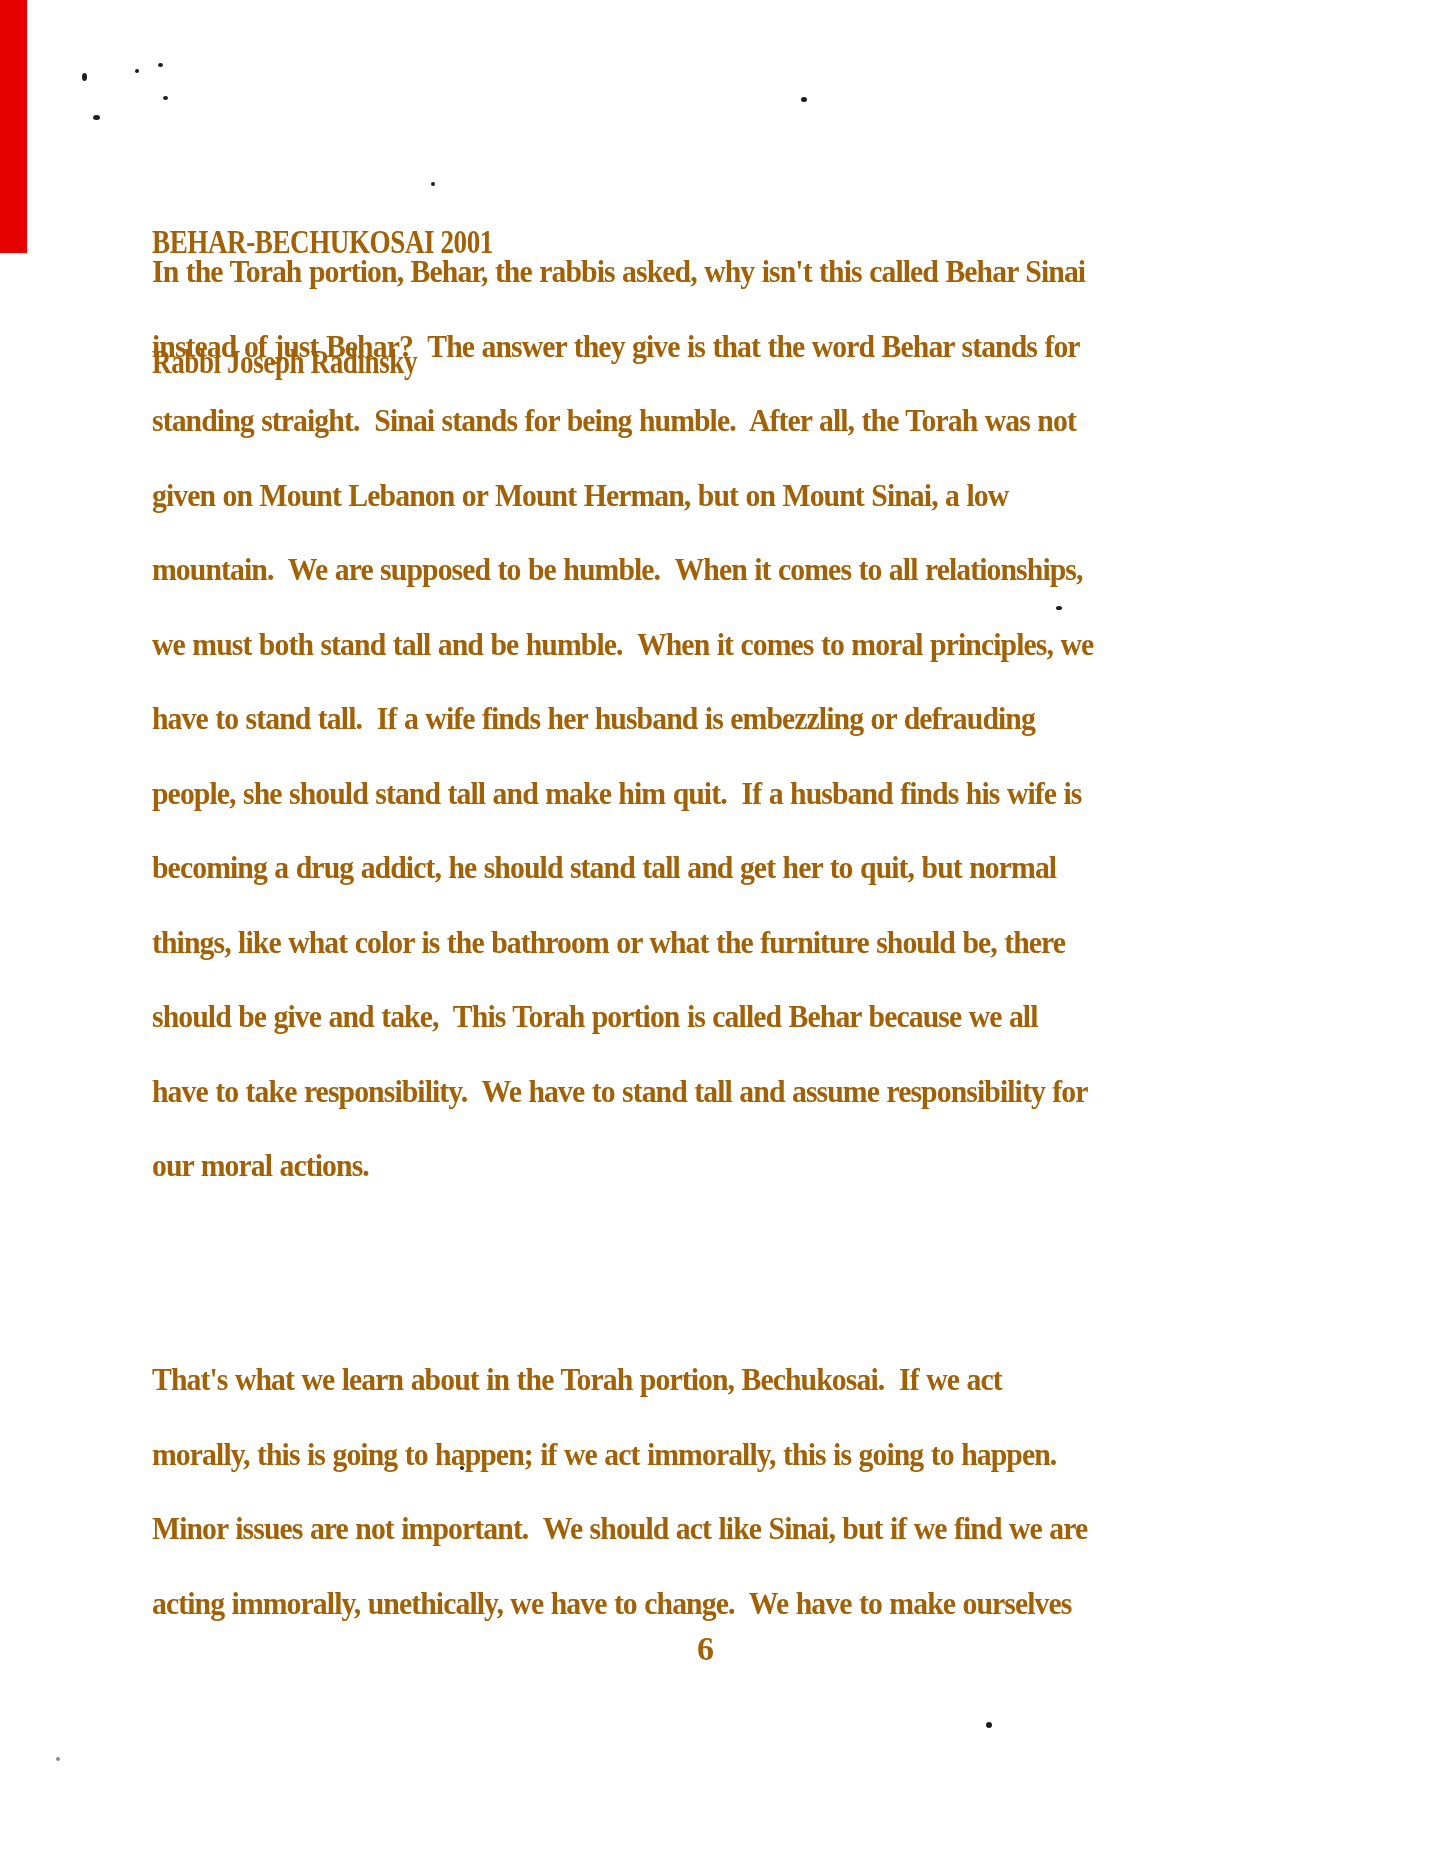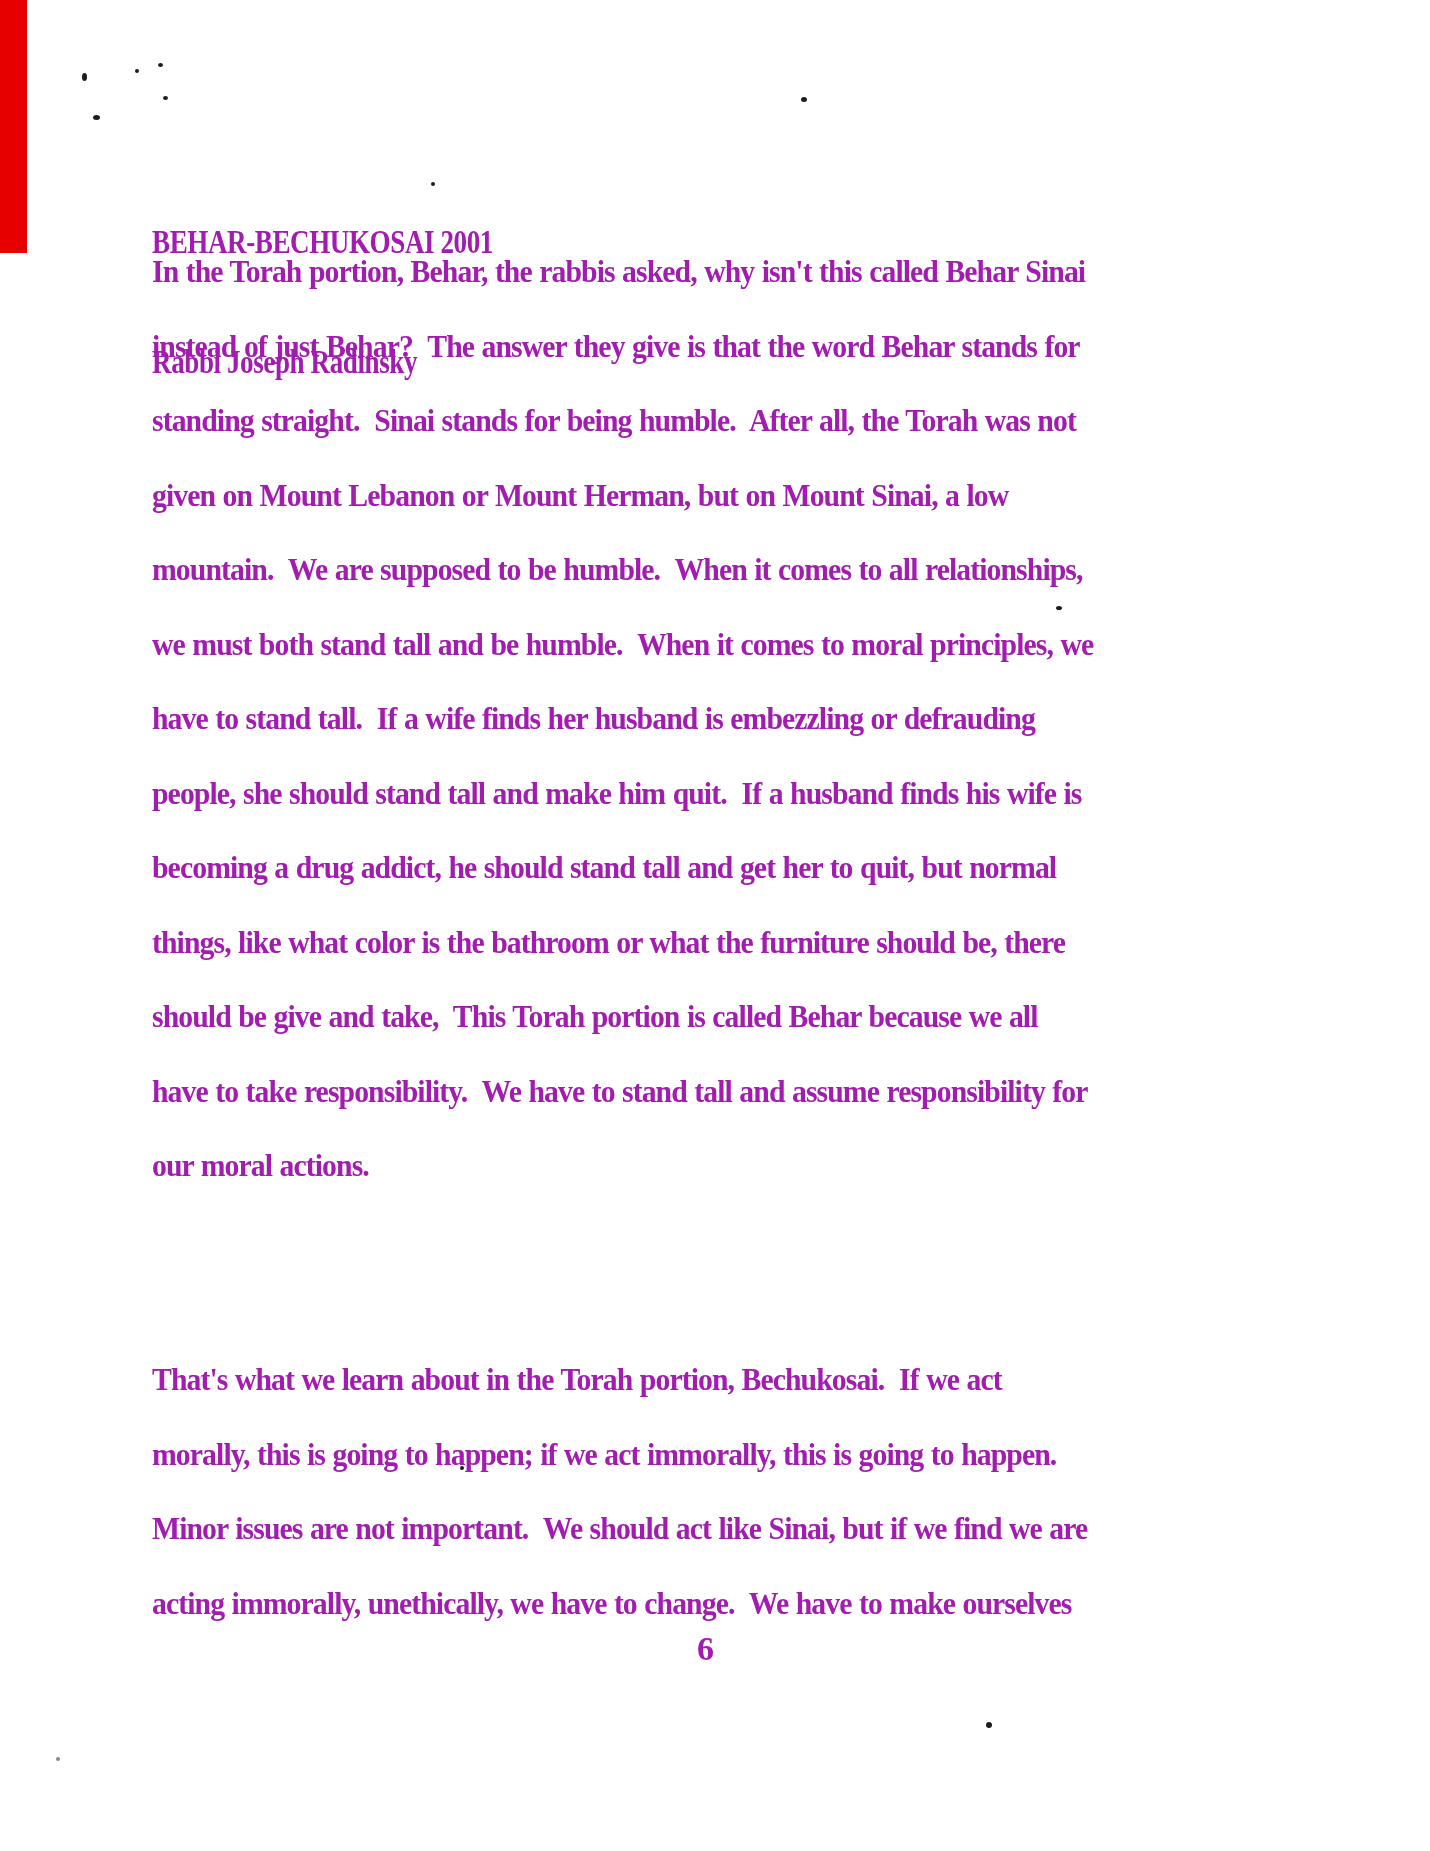--- a/index.html
+++ b/index.html
@@ -7,21 +7,21 @@
     padding: 0;
     background: #ffffff;
   }
   .page {
     position: relative;
     width: 1410px;
     height: 1851px;
     background: #ffffff;
     overflow: hidden;
     font-family: "Liberation Serif", "DejaVu Serif", serif;
-    color: #a21caf;
+    color: #a16207;
   }
   
   .edge-bar {
     position: absolute;
     left: 0;
     top: 0;
     width: 27px;
     height: 253px;
     background: #e60000;
   }

